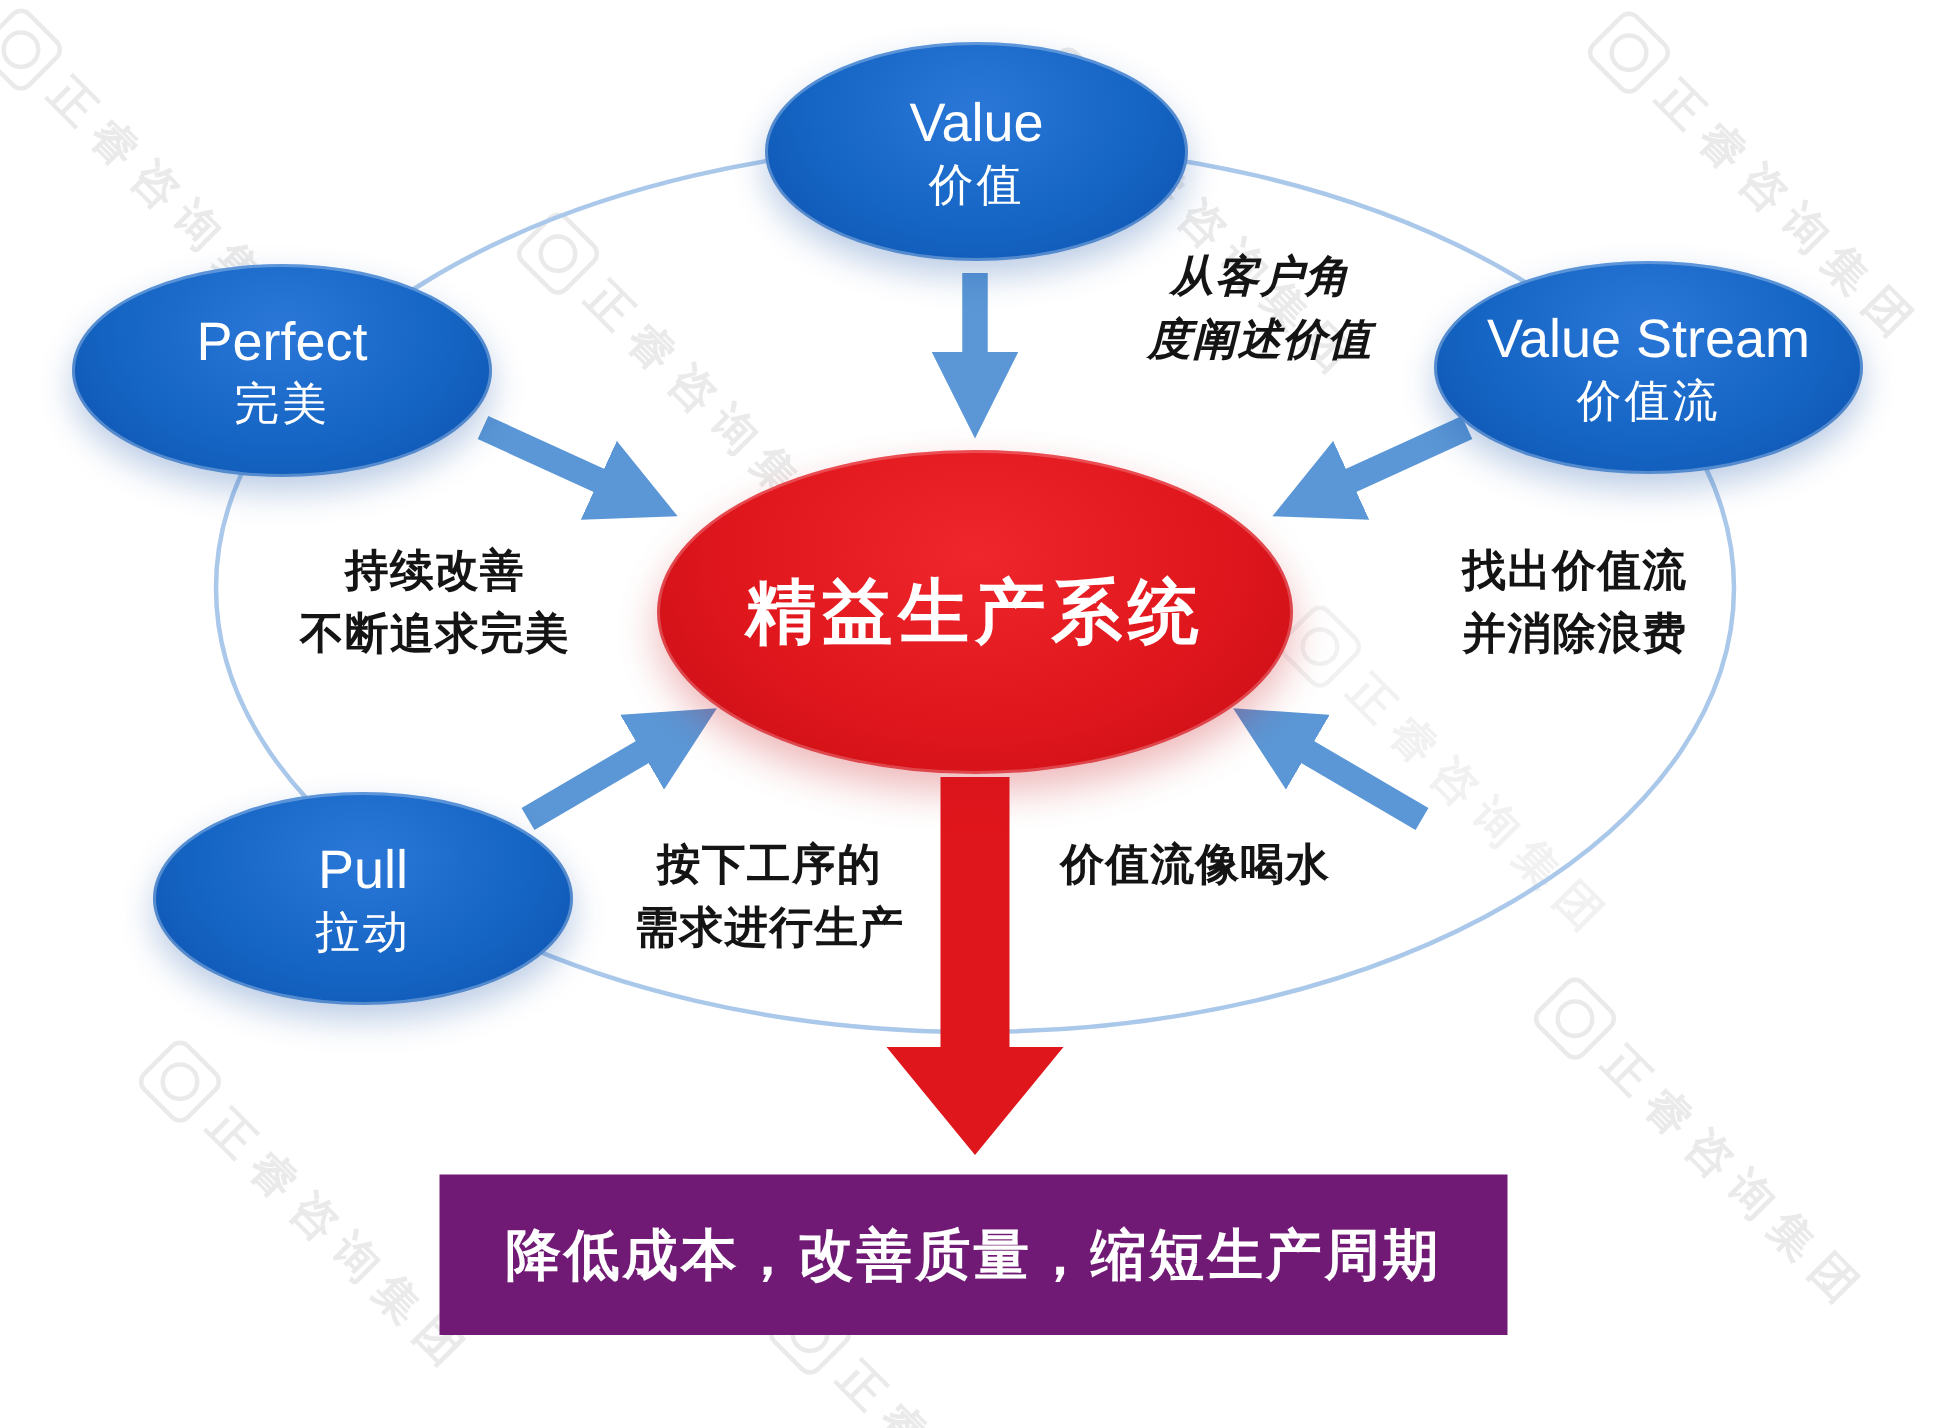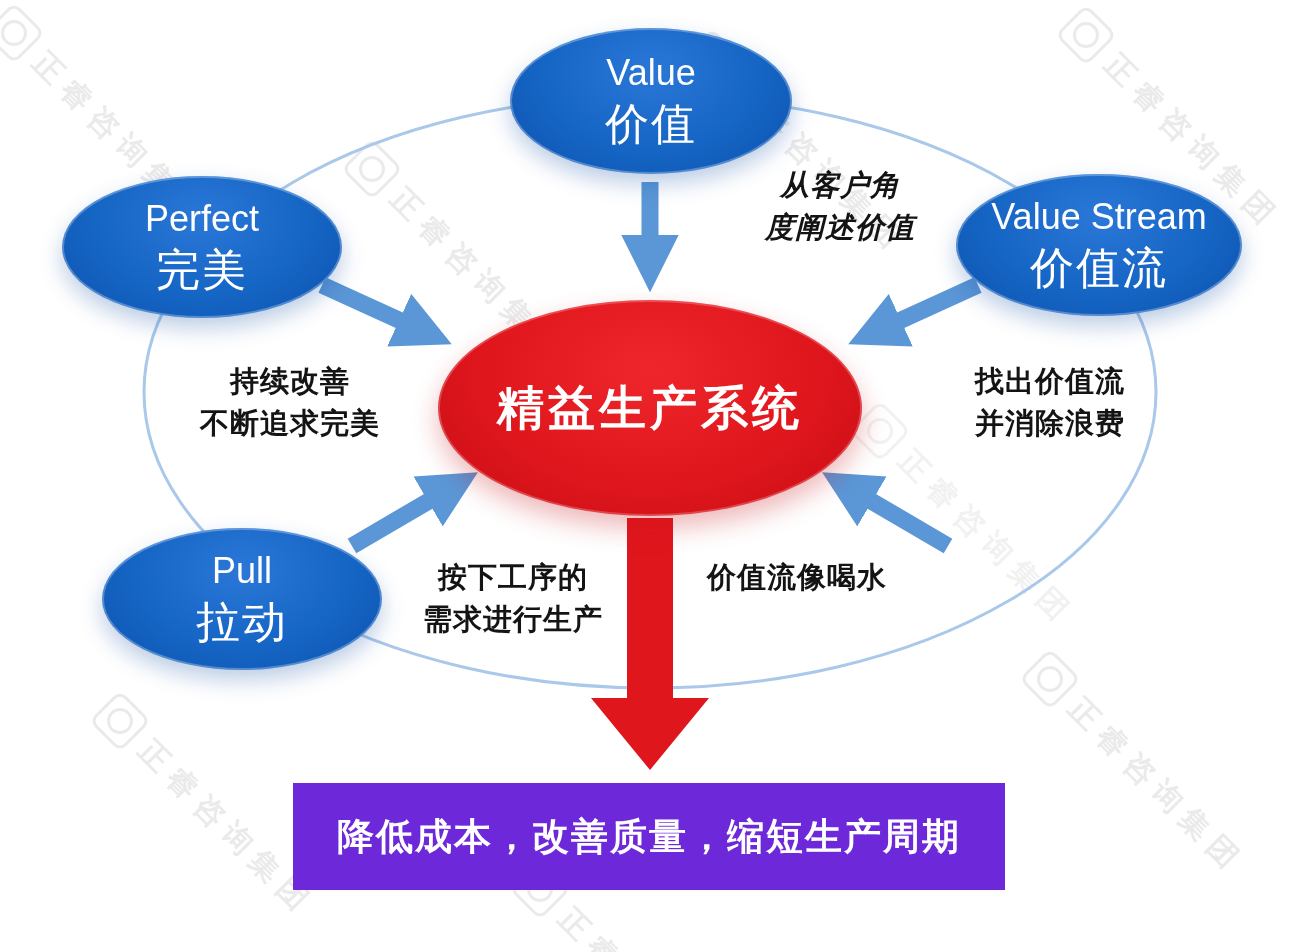--- a/index.html
+++ b/index.html
@@ -23,47 +23,47 @@
   
   .node{
     position:absolute;border-radius:50%;display:flex;flex-direction:column;
     align-items:center;justify-content:center;text-align:center;color:#fff;z-index:3;
   }
   .node.blue{
     background:radial-gradient(ellipse at 50% 30%, #2a77d8 0%, #1565c4 55%, #0d51ad 100%);
     box-shadow:0 10px 22px rgba(16,76,160,.28), inset 0 0 0 2px rgba(255,255,255,.28);
   }
   .node.blue .en{font-size:36px;font-weight:500;line-height:1.25;}
-  .node.blue .zh{font-size:44px;font-weight:500;line-height:1.3;letter-spacing:2px;}
+  .node.blue .zh{font-size:30px;font-weight:500;line-height:1.3;letter-spacing:2px;}
   .node.red{
     background:radial-gradient(ellipse at 50% 32%, #f0262d 0%, #e0161d 55%, #c60d14 100%);
     box-shadow:0 12px 26px rgba(200,20,26,.3), inset 0 0 0 2px rgba(255,255,255,.22);
   }
   .node.red .center-label{font-size:47px;font-weight:800;letter-spacing:4px;}
   
   .node-value{left:510px;top:28px;width:282px;height:146px;}
-  .node-perfect{left:62px;top:176px;width:280px;height:142px;}
+  .node-perfect{left:48px;top:176px;width:280px;height:142px;}
   .node-value-stream{left:956px;top:174px;width:286px;height:142px;}
   .node-pull{left:102px;top:528px;width:280px;height:142px;}
   .node-flow{left:922px;top:528px;width:276px;height:142px;}
   .node-center{left:438px;top:300px;width:424px;height:216px;}
   
   .note{
     position:absolute;z-index:2;color:#141414;font-size:29px;font-weight:600;
     line-height:1.45;text-align:center;letter-spacing:1px;white-space:nowrap;
   }
   .note-value{left:728px;top:164px;width:224px;font-style:italic;}
   .note-perfect{left:172px;top:360px;width:236px;}
   .note-value-stream{left:932px;top:360px;width:236px;}
   .note-pull{left:398px;top:556px;width:230px;}
   .note-flow{left:672px;top:556px;width:250px;}
   
   .banner{
     position:absolute;left:293px;top:783px;width:712px;height:107px;z-index:3;
-    background:#6d28d9;color:#fff;display:flex;align-items:center;justify-content:center;
+    background:#701a75;color:#fff;display:flex;align-items:center;justify-content:center;
     font-size:37px;font-weight:800;letter-spacing:2px;
   }
 </style>
 </head>
 <body>
 
 <div class="canvas">
 
   <div class="wm" style="left:14px;top:2px;">
     <span class="wm-logo">

